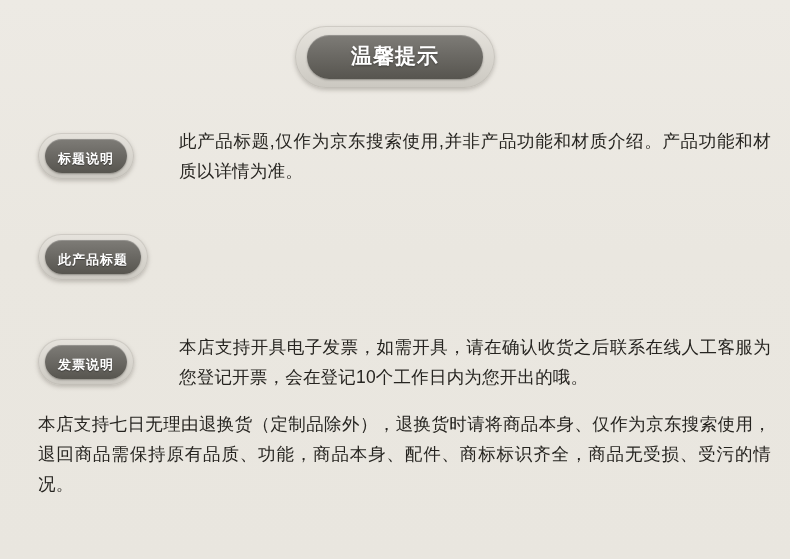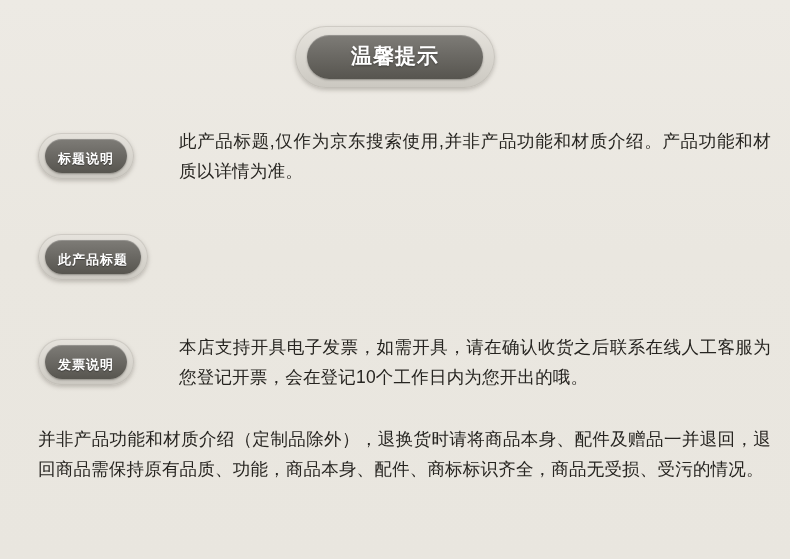--- a/index.html
+++ b/index.html
@@ -133,16 +133,16 @@
   <div class="row row-invoice">
     <div class="label-col">
       <div class="pill-outer">
         <div class="pill-inner">发票说明</div>
       </div>
     </div>
     <div class="text-col">本店支持开具电子发票，如需开具，请在确认收货之后联系在线人工客服为您登记开票，会在登记10个工作日内为您开出的哦。</div>
   </div>
 
   <div class="row row-return">
-    <div class="text-col">并非产品功能和材质介绍（定制品除外），退换货时请将商品本身、配件及赠品一并退回，退回商品需保持原有品质、功能，商品本身、配件、商标标识齐全，商品无受损、受污的情况。</div>
+    <div class="text-col">本店支持七日无理由退换货（定制品除外），退换货时请将商品本身、仅作为京东搜索使用，退回商品需保持原有品质、功能，商品本身、配件、商标标识齐全，商品无受损、受污的情况。</div>
   </div>
 
 </div>
 
 </body></html>

